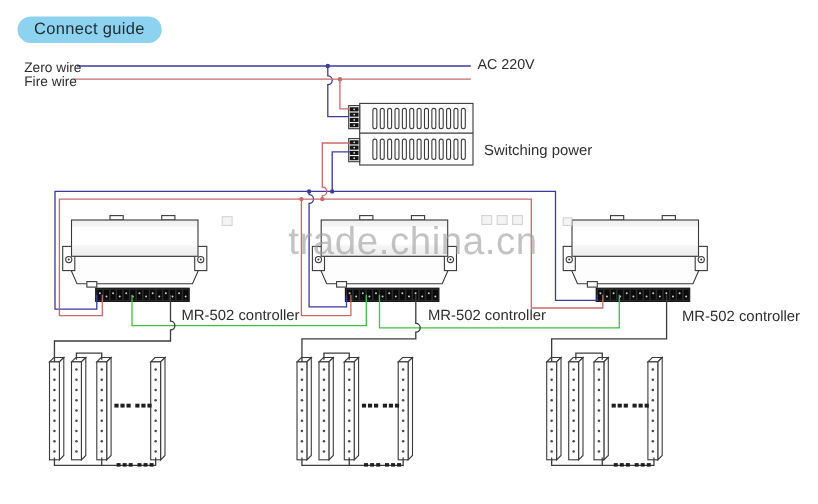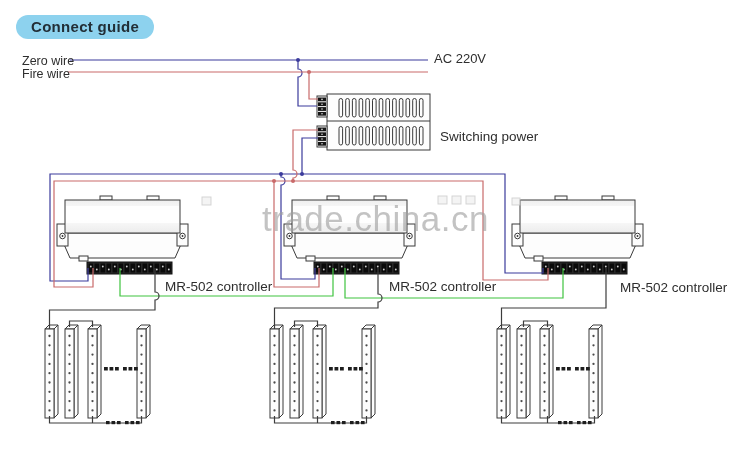--- a/index.html
+++ b/index.html
@@ -1,19 +1,19 @@
 <!DOCTYPE html>
 <html><head>
 <meta charset="utf-8">
 <style>
   html,body{margin:0;padding:0;background:#fff;}
   #stage{position:relative;width:744px;height:458px;background:#fff;overflow:hidden;
          font-family:"Liberation Sans",sans-serif;}
   .badge{position:absolute;left:16px;top:15px;background:#8dd2ee;border-radius:13px;
-         padding:3px 15px 4px 15px;font-size:15px;font-weight:bold;color:#222e36;
+         padding:3px 15px 4px 15px;font-size:15px;font-weight:normal;color:#222e36;
          letter-spacing:.3px;}
   svg{position:absolute;left:0;top:0;}
   svg text{font-family:"Liberation Sans",sans-serif;fill:#2e2e2e;}
   .shape{fill:#fdfdfd;stroke:#3a3a3a;stroke-width:1;}
   .wm{fill:#9f9f9f;opacity:.62;font-size:35px;letter-spacing:.5px;}
   .wmbox{fill:#f2f2f2;stroke:#c9c9c9;opacity:.8;}
   .blur{fill:#ffffff;opacity:.85;}
 </style>
 </head>
 <body>

